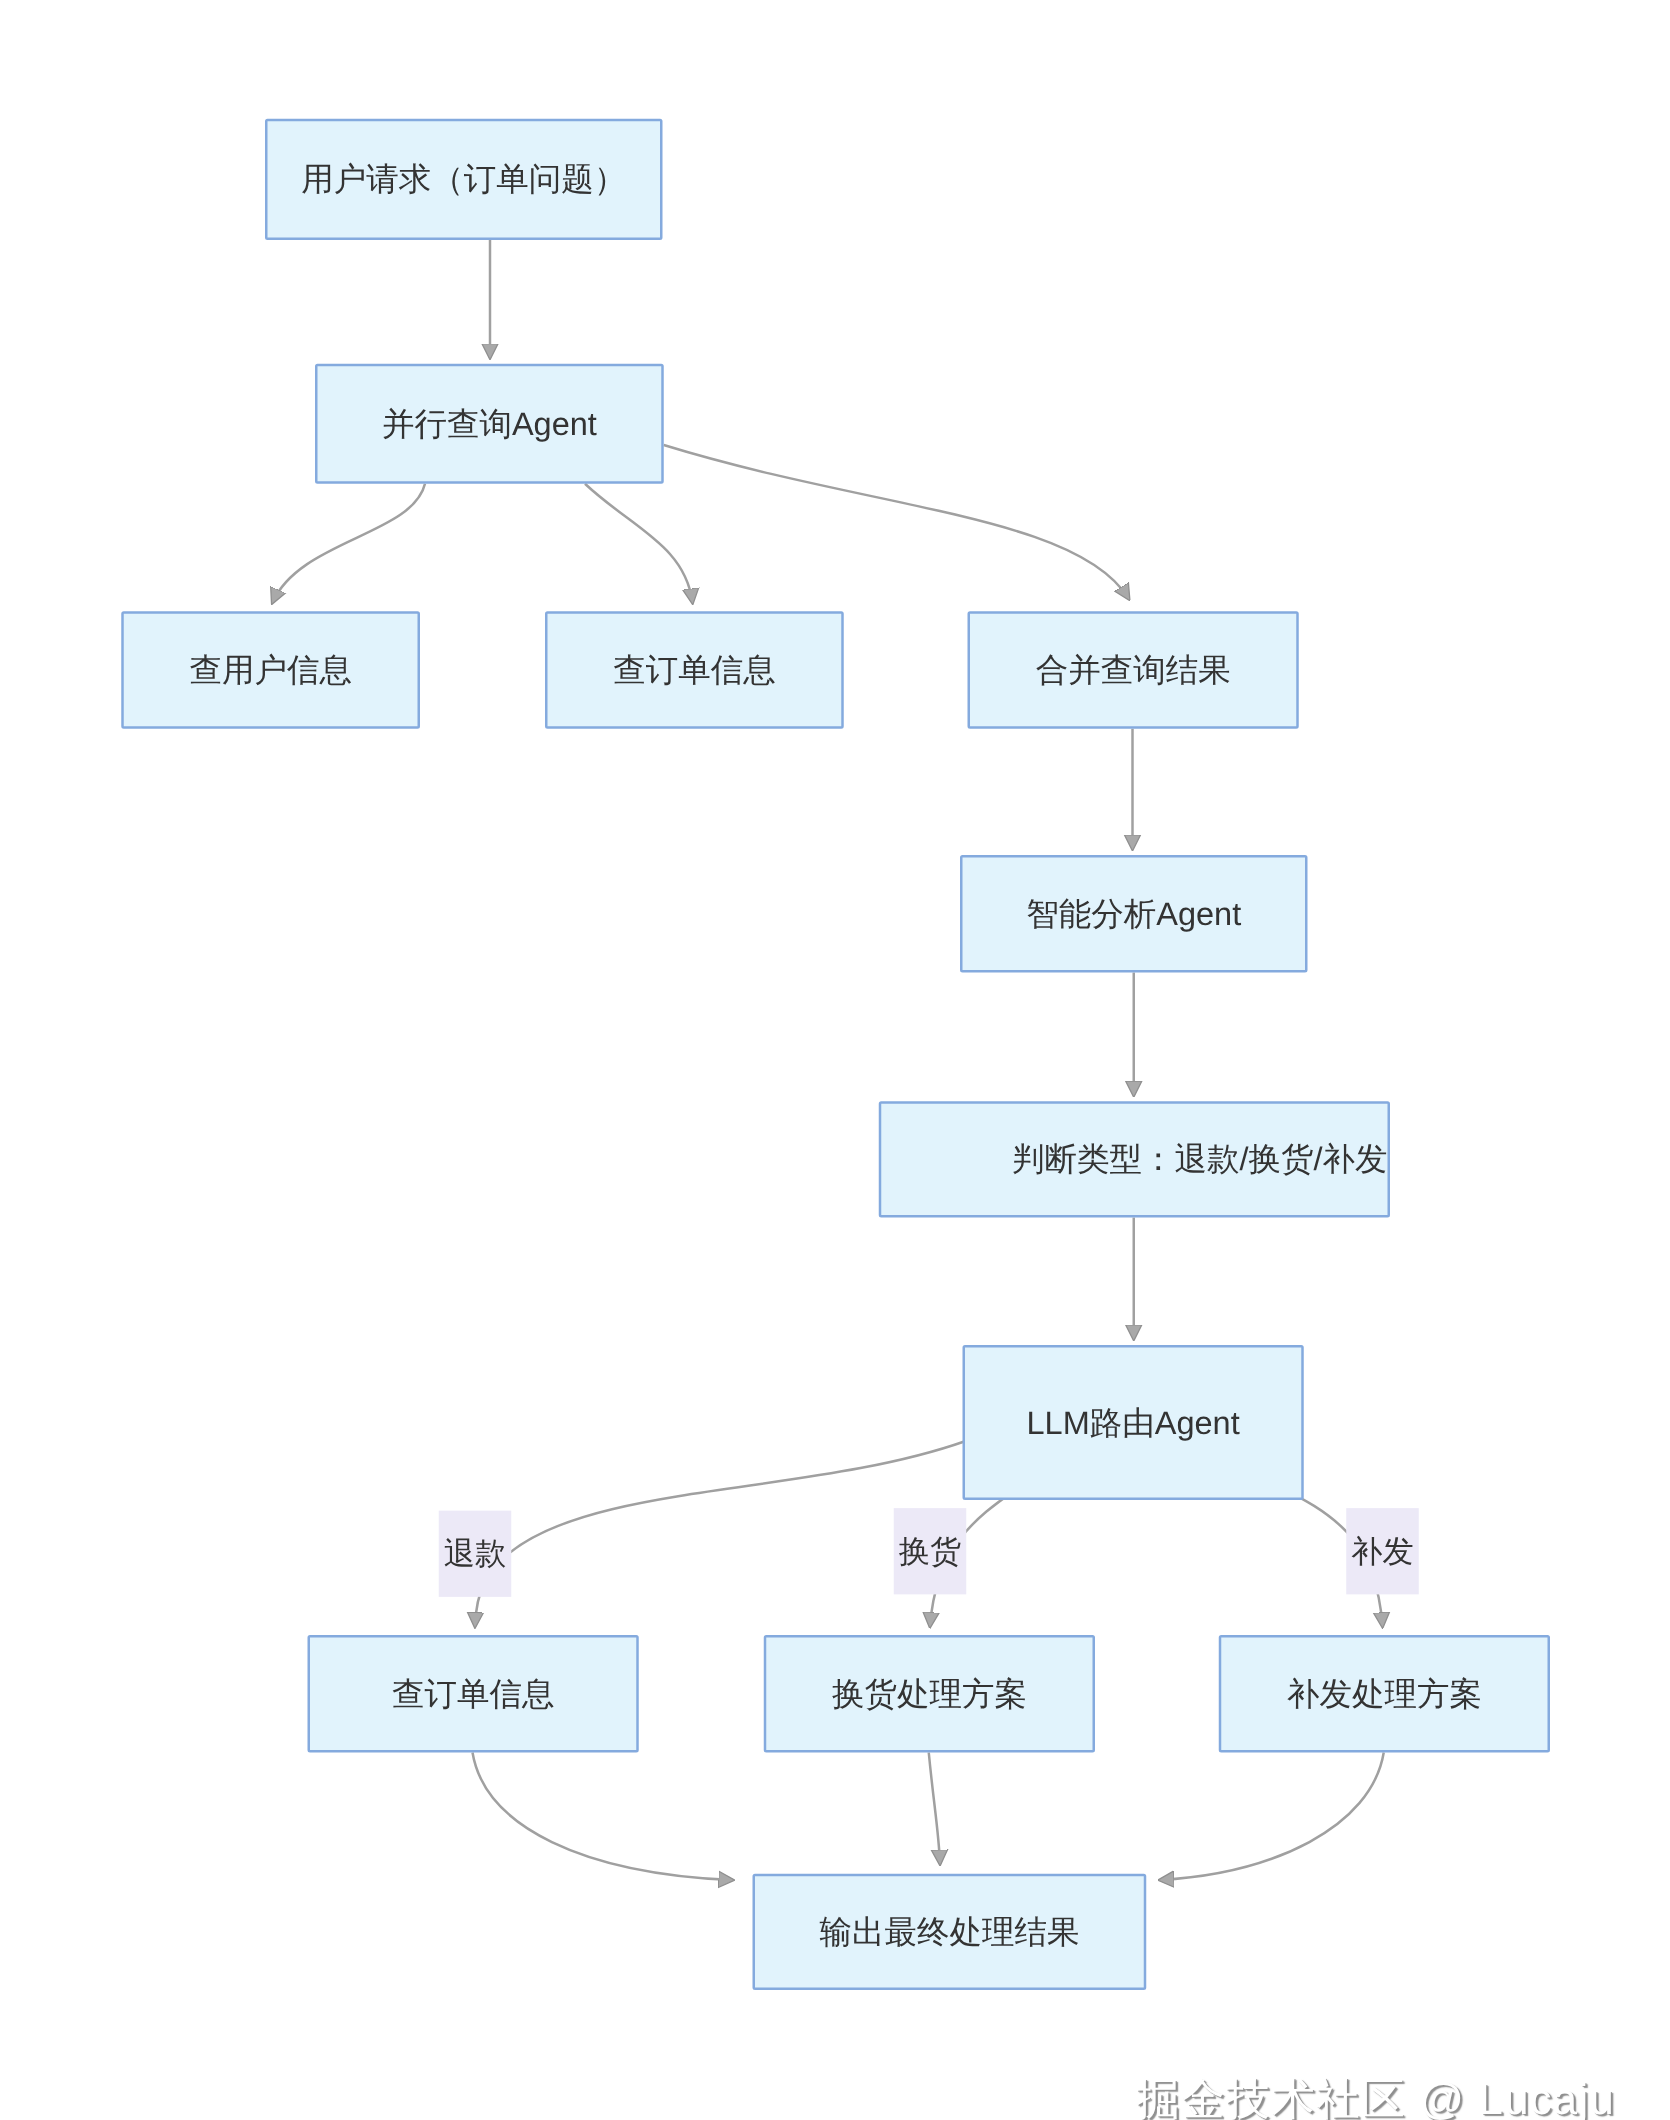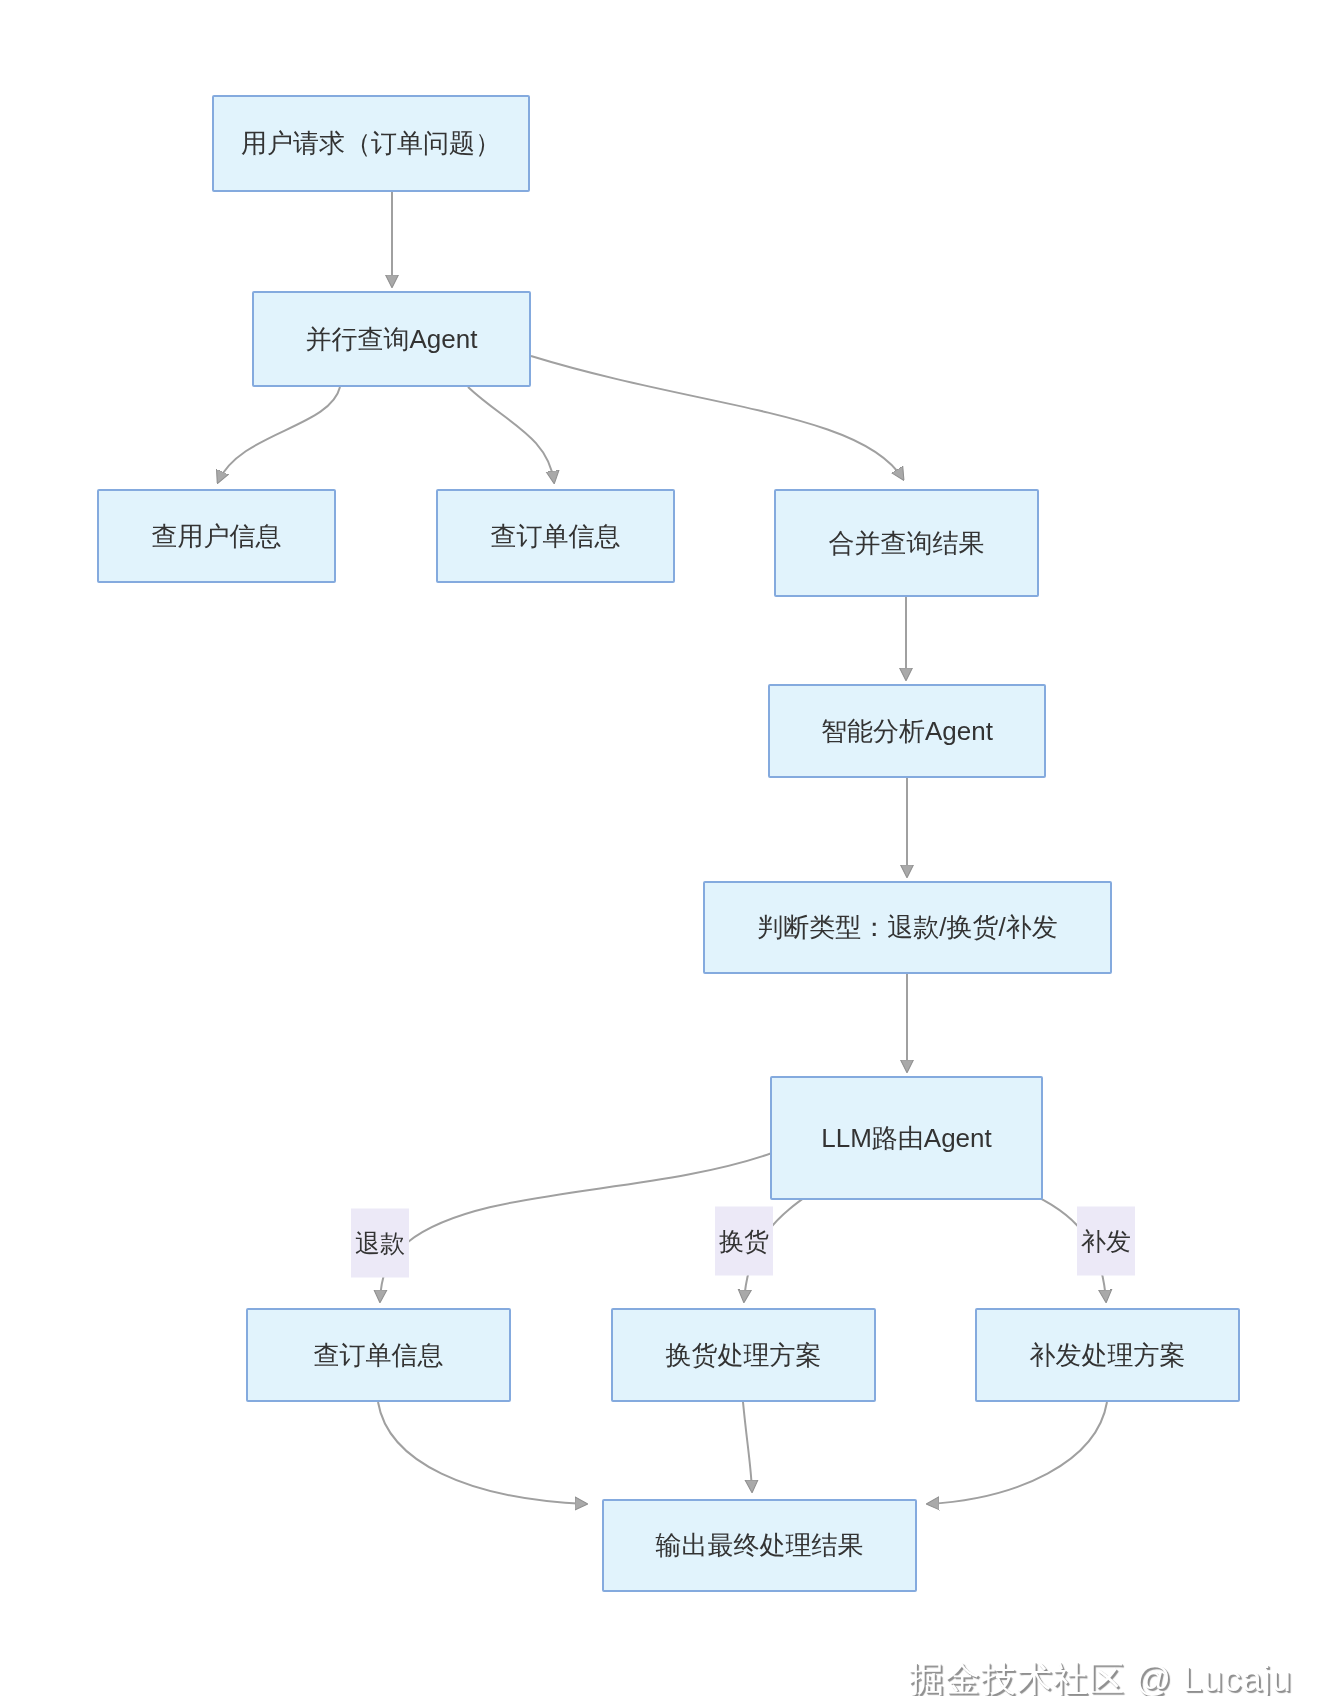--- a/index.html
+++ b/index.html
@@ -86,29 +86,29 @@
   </div>
 
   <div class="node" style="left:97px;top:489px;width:239px;height:94px;">
     <span>查用户信息</span>
   </div>
 
   <div class="node" style="left:436px;top:489px;width:239px;height:94px;">
     <span>查订单信息</span>
   </div>
 
-  <div class="node" style="left:774px;top:489px;width:265px;height:108px;">
+  <div class="node" style="left:774px;top:489px;width:265px;height:94px;">
     <span>合并查询结果</span>
   </div>
 
   <div class="node" style="left:768px;top:684px;width:278px;height:94px;">
     <span>智能分析Agent</span>
   </div>
 
-  <div class="node" style="left:703px;top:881px;width:409px;height:93px;">
+  <div class="node" style="left:703px;top:881px;width:409px;height:93px;justify-content:flex-end;">
     <span>判断类型：退款/换货/补发</span>
   </div>
 
   <div class="node" style="left:770px;top:1076px;width:273px;height:124px;">
     <span>LLM路由Agent</span>
   </div>
 
   <div class="node" style="left:246px;top:1308px;width:265px;height:94px;">
     <span>查订单信息</span>
   </div>

